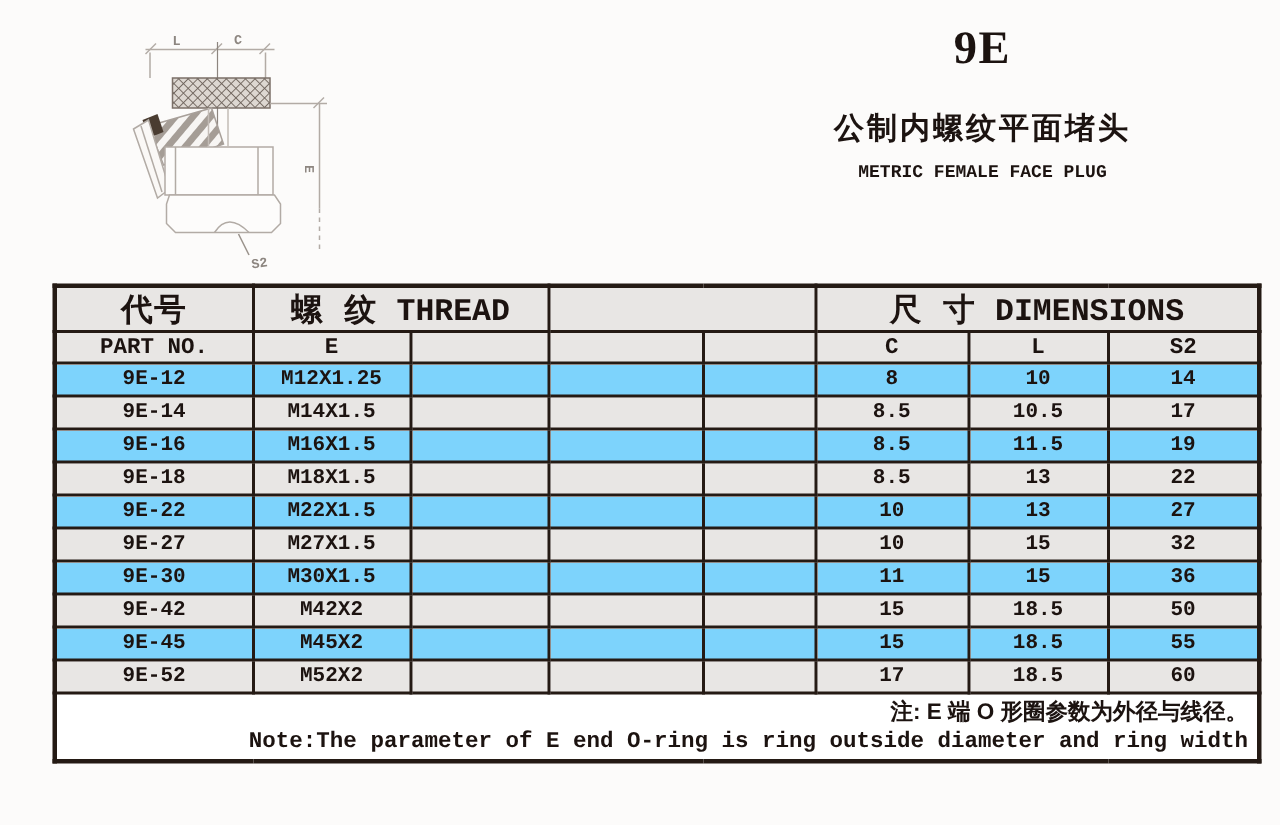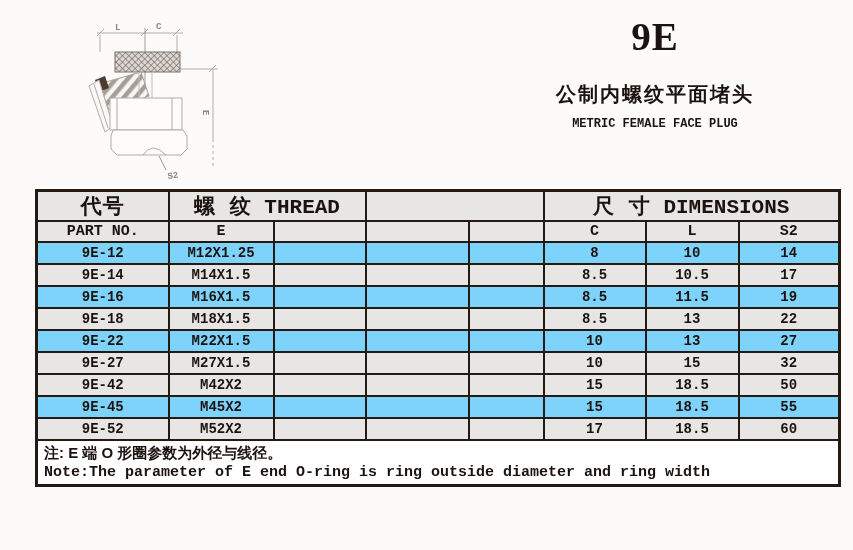--- a/index.html
+++ b/index.html
@@ -14,21 +14,21 @@
   *{box-sizing:border-box;}
   html,body{margin:0;padding:0;}
   body{
     width:853px;height:550px;position:relative;overflow:hidden;
     background:var(--page-bg);color:var(--text);
     font-family:"Liberation Sans", sans-serif;
   }
   
   .title-block{position:absolute;left:505px;top:14px;width:300px;text-align:center;}
   .model-code{
-    font-family:"Liberation Serif", serif;font-weight:bold;font-size:39px;
+    font-family:"Liberation Serif", serif;font-weight:bold;font-size:31px;
     letter-spacing:1px;margin-bottom:22px;
   }
   .title-cn{font-weight:bold;font-size:20px;letter-spacing:2px;margin-bottom:9px;white-space:pre;}
   .title-en{
     font-family:"Liberation Mono", monospace;font-weight:bold;font-size:12px;letter-spacing:0;
   }
   
   .drawing{position:absolute;left:55px;top:8px;width:210px;height:178px;}
   .drawing svg{width:100%;height:100%;}
   .dim-label{
@@ -49,21 +49,21 @@
   tr.hdr1{height:19px;}
   tr.hdr1 th{font-size:21px;margin-top:34px;}
   tr.hdr2{height:21px;padding-left:32px;}
   tr.hdr2 th{font-size:15px;}
   .cn{font-family:"Liberation Sans", sans-serif;white-space:pre;letter-spacing:1px;}
   .en{font-family:"Liberation Mono", monospace;}
   tbody tr{height:22px;background:#7dd3fc;}
   tbody tr.alt{background:var(--row-alt);padding-left:28px;}
   tbody td{font-size:14px;}
   tr.note-row{height:45px;background:#ffffff;}
-  tr.note-row td{text-align:left;padding:2px 6px;white-space:normal;line-height:1.3;}
+  tr.note-row td{text-align:right;padding:2px 6px;white-space:normal;line-height:1.3;}
   .note-cn{font-family:"Liberation Sans", sans-serif;font-weight:bold;font-size:15px;display:block;}
   .note-en{font-family:Liberation Mono, monospace;font-weight:bold;font-size:15px;display:block;}
 </style>
 </head>
 <body>
 
 <div class="drawing">
   <svg viewBox="0 0 210 178" xmlns="http://www.w3.org/2000/svg">
     <defs>
       <pattern id="hA" width="4.5" height="4.5" patternUnits="userSpaceOnUse" patternTransform="rotate(45)">
@@ -229,20 +229,30 @@
         <tr class="alt">
           <td>9E-27</td>
           <td>M27X1.5</td>
           <td></td>
           <td></td>
           <td></td>
           <td>10</td>
           <td>15</td>
           <td>32</td>
         </tr>
+        <tr>
+          <td>9E-30</td>
+          <td>M30X1.5</td>
+          <td></td>
+          <td></td>
+          <td></td>
+          <td>11</td>
+          <td>15</td>
+          <td>36</td>
+        </tr>
         <tr class="alt">
           <td>9E-42</td>
           <td>M42X2</td>
           <td></td>
           <td></td>
           <td></td>
           <td>15</td>
           <td>18.5</td>
           <td>50</td>
         </tr>

